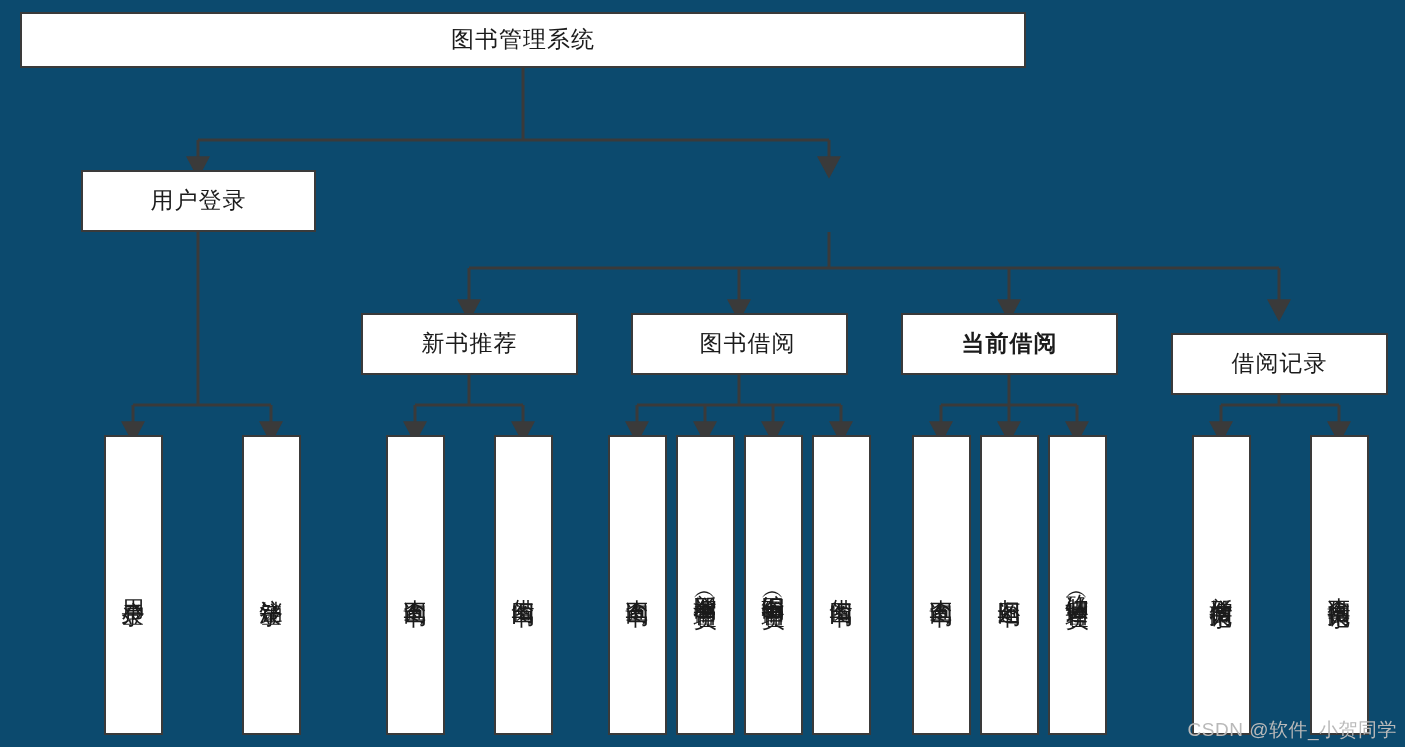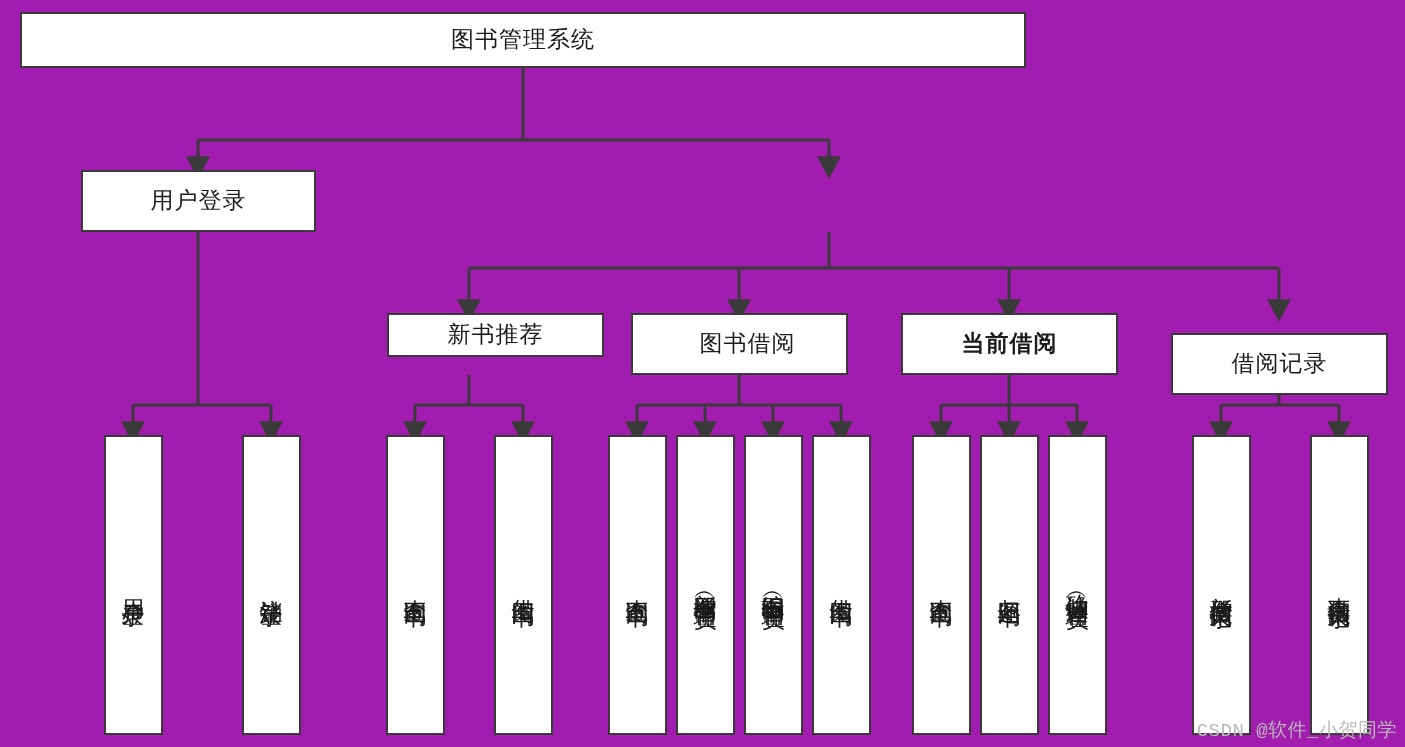--- a/index.html
+++ b/index.html
@@ -5,21 +5,21 @@
 <style>
   html, body {
     margin: 0;
     padding: 0;
     background: #ffffff;
   }
   #canvas {
     position: relative;
     width: 1405px;
     height: 747px;
-    background: #a21caf;
+    background: #0c4a6e;
     font-family: "DejaVu Sans", "Liberation Sans", sans-serif;
     overflow: hidden;
   }
   #edges {
     position: absolute;
     left: 0;
     top: 0;
     width: 1405px;
     height: 747px;
     pointer-events: none;
@@ -59,21 +59,21 @@
   }
   #watermark {
     position: absolute;
     right: 8px;
     bottom: 4px;
     font-size: 19px;
     color: #b9b9b9;
     letter-spacing: 0.5px;
     z-index: 5;
     white-space: nowrap;
-    font-family: Liberation Mono, monospace;
+    font-family: Liberation Sans, sans-serif;
     margin-left: 15px;
   }
 </style>
 </head>
 <body>
 
 <div id="canvas">
 
   <svg id="edges" viewBox="0 0 1405 747" xmlns="http://www.w3.org/2000/svg">
     <defs>
@@ -126,21 +126,21 @@
   </svg>
 
   <div class="node h" style="left:20px; top:12px; width:1006px; height:56px;">
     <span class="htext">图书管理系统</span>
   </div>
 
   <div class="node h" style="left:81px; top:170px; width:235px; height:62px;">
     <span class="htext">用户登录</span>
   </div>
 
-  <div class="node h" style="left:361px; top:313px; width:217px; height:44px;margin-left:26px;">
+  <div class="node h" style="left:361px; top:313px; width:217px; height:62px;">
     <span class="htext">新书推荐</span>
   </div>
   <div class="node h" style="left:631px; top:313px; width:217px; height:62px;padding-left:16px;">
     <span class="htext">图书借阅</span>
   </div>
   <div class="node h" style="left:901px; top:313px; width:217px; height:62px;font-weight:bold;">
     <span class="htext">当前借阅</span>
   </div>
   <div class="node h" style="left:1171px; top:313px; width:217px; height:62px;margin-top:20px;">
     <span class="htext">借阅记录</span>

